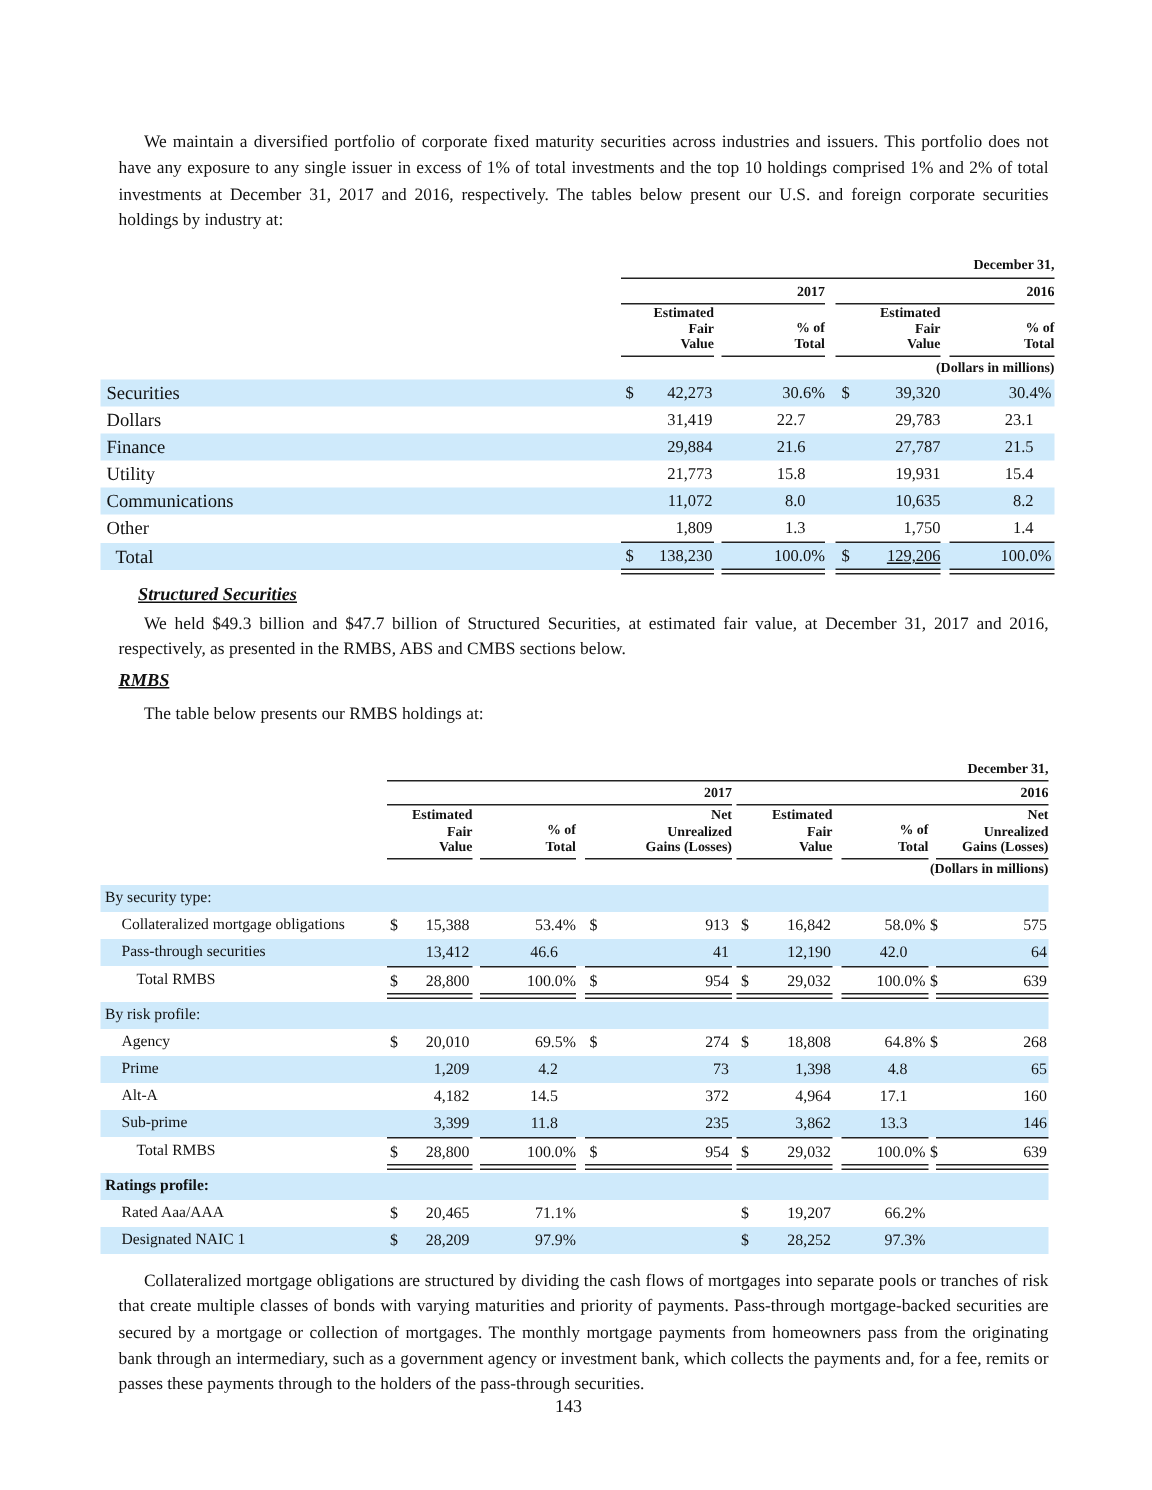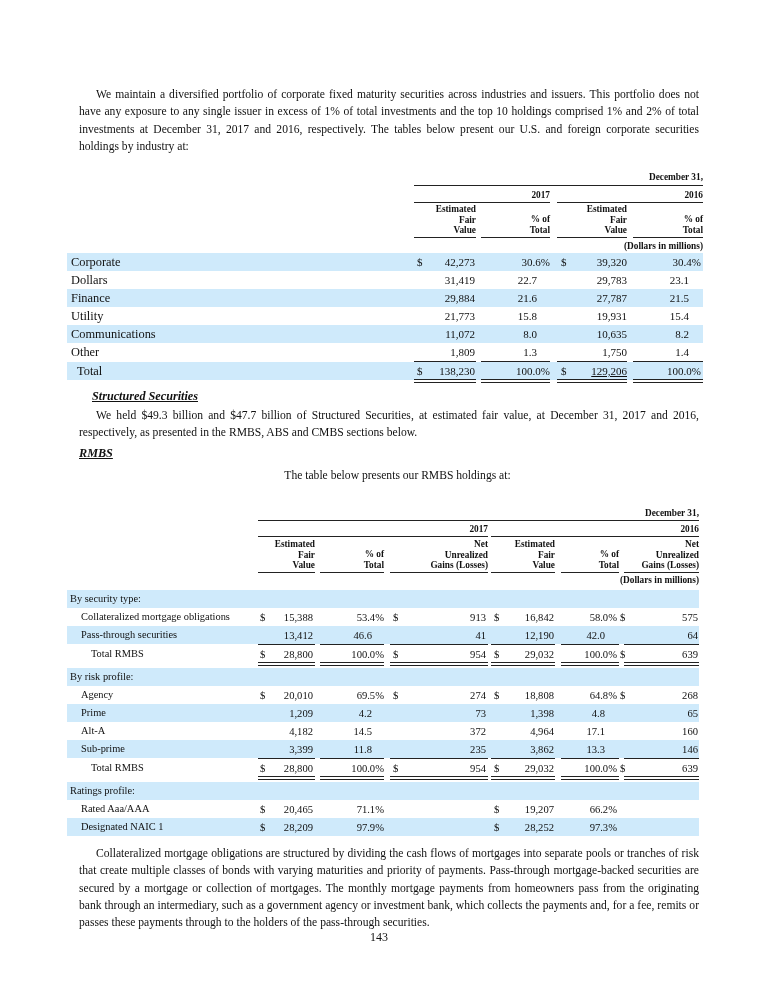--- a/index.html
+++ b/index.html
@@ -22,21 +22,21 @@
   }
   .para {
     position: absolute;
     left: 79px;
     width: 620px;
     font-size: 11.6px;
     line-height: 17.3px;
     text-align: justify;
     text-indent: 17px;
   }
-  .para.no-just { text-align: center; }
+  .para.no-just { text-align: left; }
 
   
   .ctable { position: absolute; left: 67px; top: 160px; width: 636px; }
   .hdr-text { position: absolute; font-weight: bold; font-size: 9.3px; text-align: right; line-height: 10.5px; }
   .rule { position: absolute; height: 0; border-top: 1.6px solid #222; }
   .rule-thin { position: absolute; height: 0; border-top: 1px solid #222; }
   .row {
     position: absolute; left: 0; width: 636px; height: 18px;
   }
   .row.hl { background: #cfeafb; }
@@ -85,21 +85,21 @@
 Total</div>
 
     <div class="rule" style="left:347px; top:77px; width:62px;"></div>
     <div class="rule" style="left:414px; top:77px; width:69px;"></div>
     <div class="rule" style="left:490px; top:77px; width:70px;"></div>
     <div class="rule" style="left:566px; top:77px; width:70px;"></div>
 
     <div class="hdr-text" style="left:347px; top:81px; width:289px;">(Dollars in millions)</div>
 
     <div class="row hl" style="top:93px;">
-      <span class="lbl">Corporate</span>
+      <span class="lbl">Securities</span>
       <span class="dol" style="left:350px;">$</span>
       <span class="cell" style="left:360px; width:48px;">42,273</span>
       <span class="cell" style="left:420px; width:63px;">30.6%</span>
       <span class="dol" style="left:494px;">$</span>
       <span class="cell" style="left:505px; width:55px;">39,320</span>
       <span class="cell" style="left:570px; width:64px;">30.4%</span>
     </div>
     <div class="row" style="top:111px;">
       <span class="lbl">Dollars</span>
       <span class="cell" style="left:360px; width:48px;">31,419</span>
@@ -318,21 +318,21 @@
       <span class="dol" style="left:553px;">$</span>
       <span class="cell" style="left:565px; width:66px;">639</span>
     </div>
     <div class="dbl" style="left:191px; top:268px; width:57px;"></div>
     <div class="dbl" style="left:253px; top:268px; width:64px;"></div>
     <div class="dbl" style="left:323px; top:268px; width:98px;"></div>
     <div class="dbl" style="left:424px; top:268px; width:64px;"></div>
     <div class="dbl" style="left:494px; top:268px; width:58px;"></div>
     <div class="dbl" style="left:557px; top:268px; width:75px;"></div>
 
-    <div class="rrow hl" style="top:274px;">
+    <div class="rrow hl" style="top:274px;font-weight:bold;">
       <span class="lbl">Ratings profile:</span>
     </div>
 
     <div class="rrow" style="top:292px;">
       <span class="lbl ind1">Rated Aaa/AAA</span>
       <span class="dol" style="left:193px;">$</span>
       <span class="cell" style="left:200px; width:46px;">20,465</span>
       <span class="cell" style="left:255px; width:62px;">71.1%</span>
       <span class="dol" style="left:427px;">$</span>
       <span class="cell" style="left:440px; width:47px;">19,207</span>

